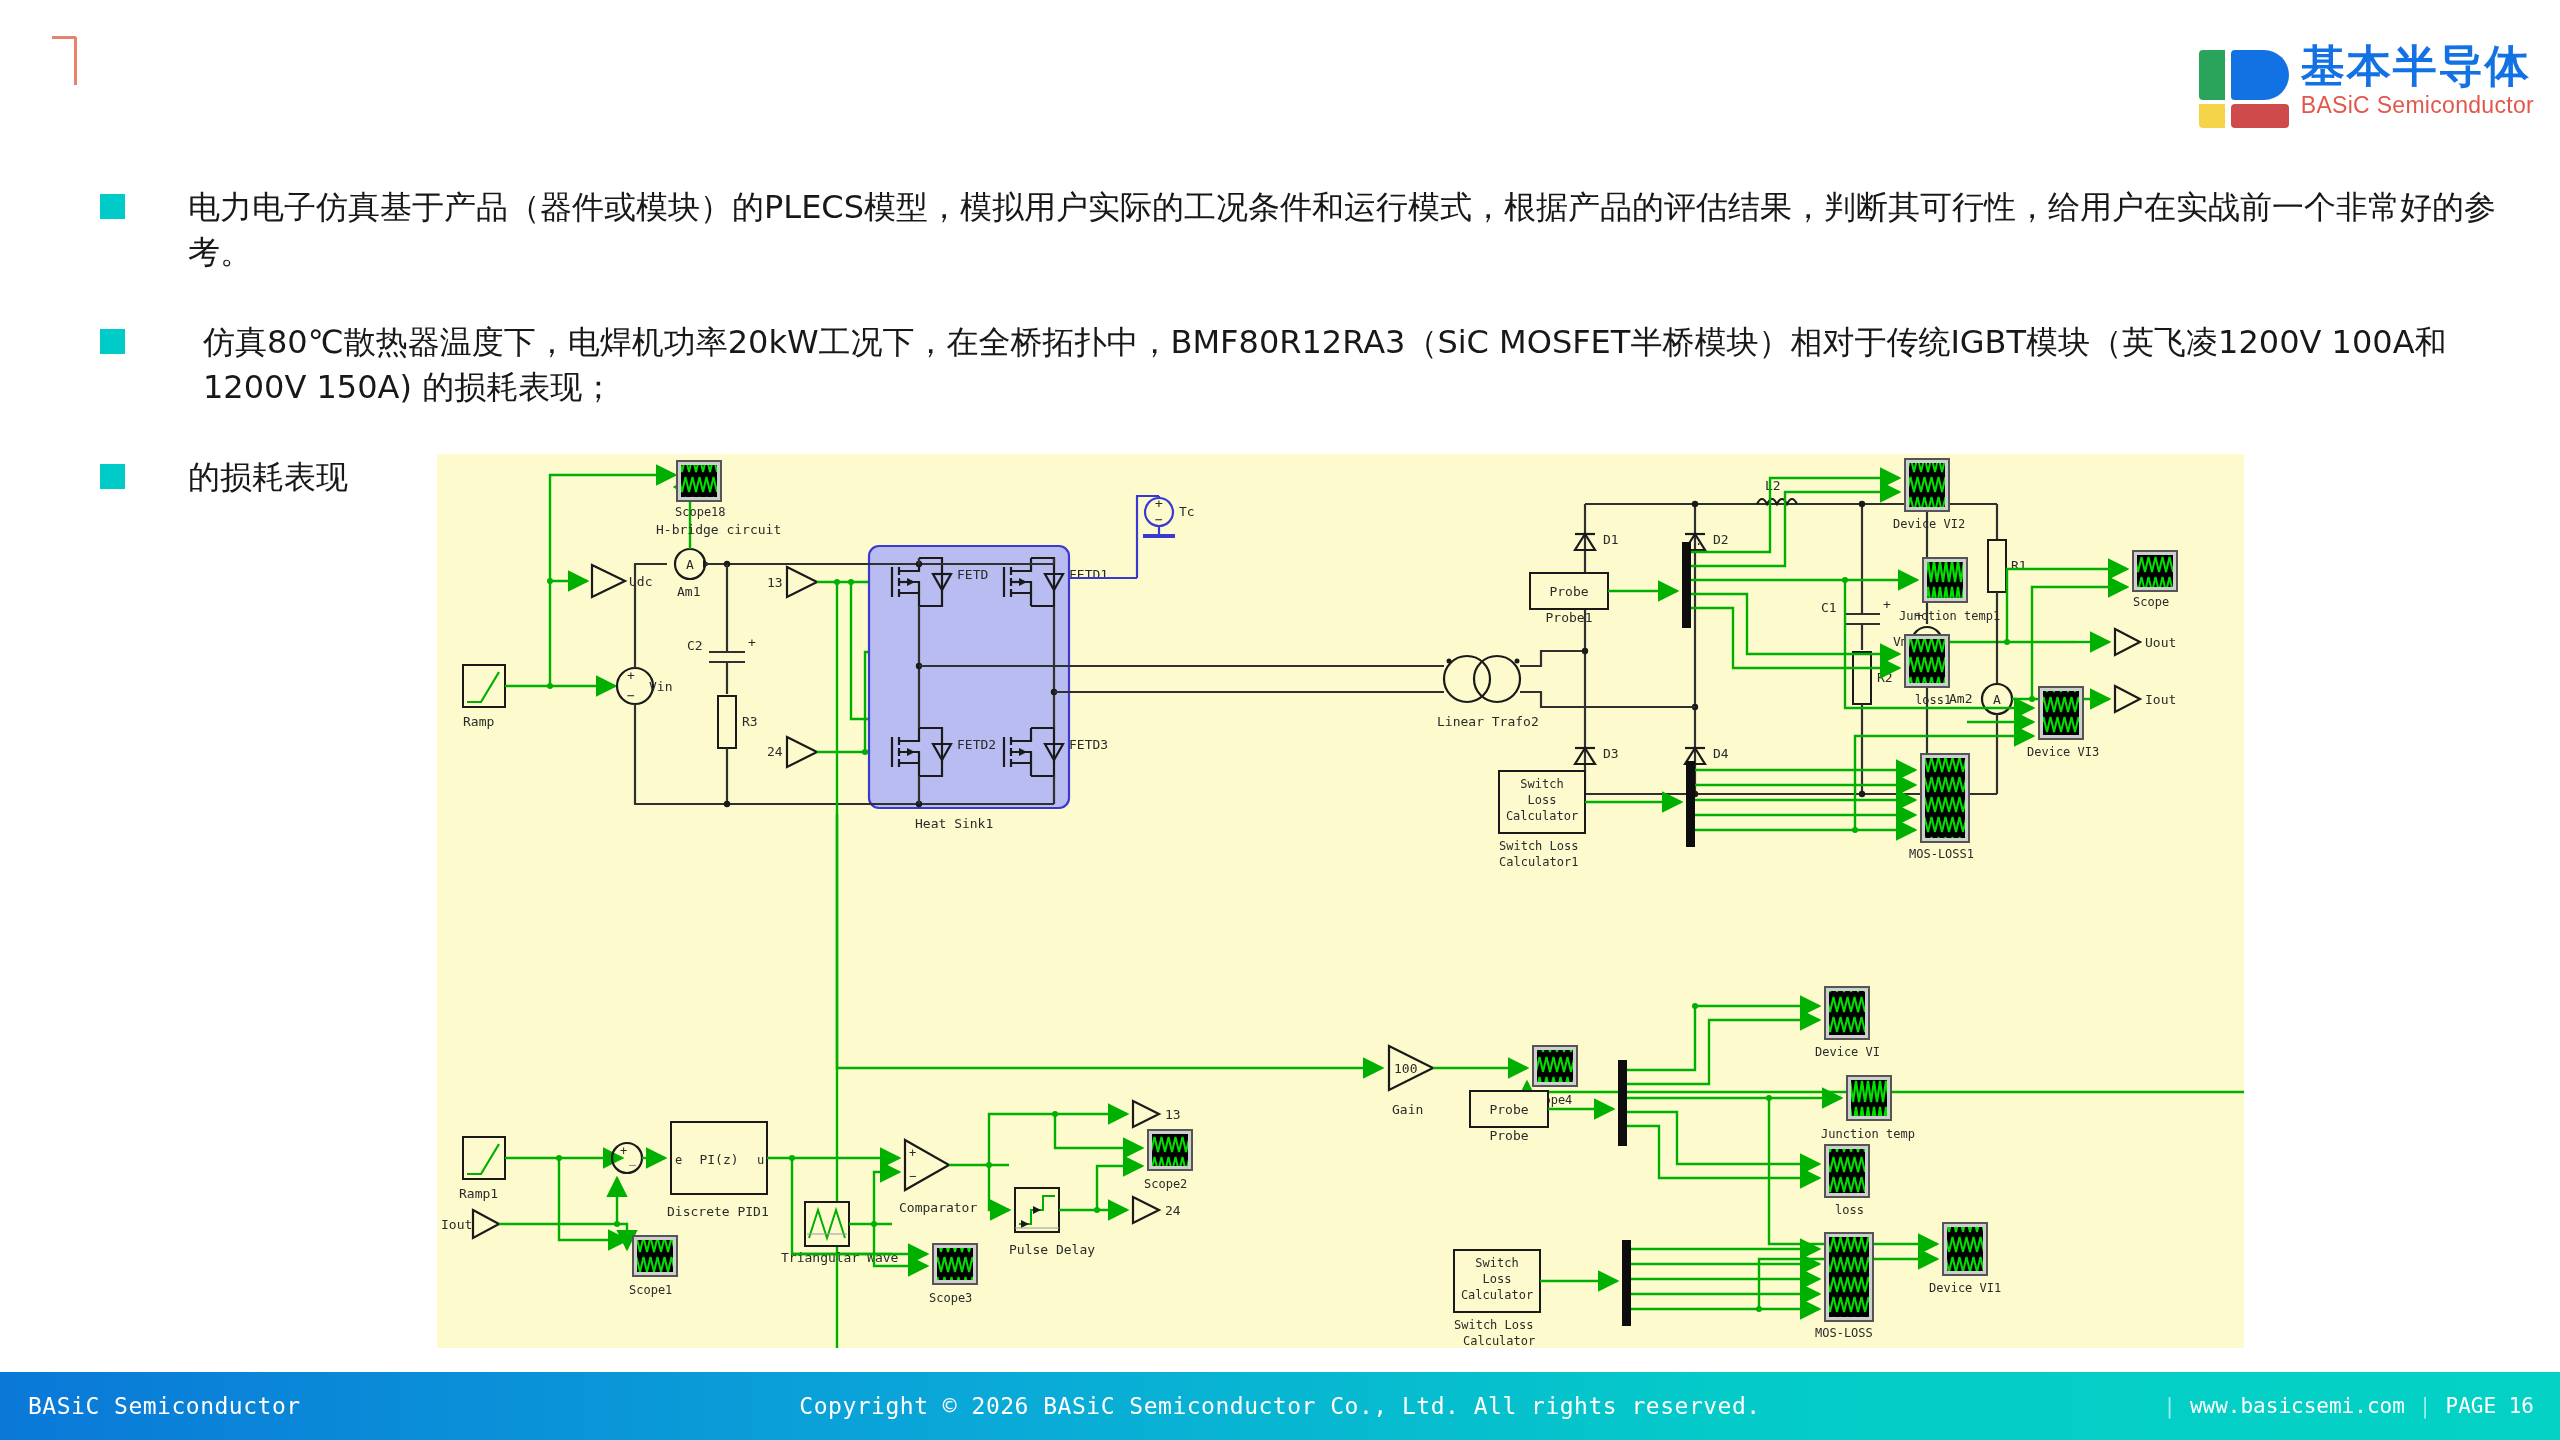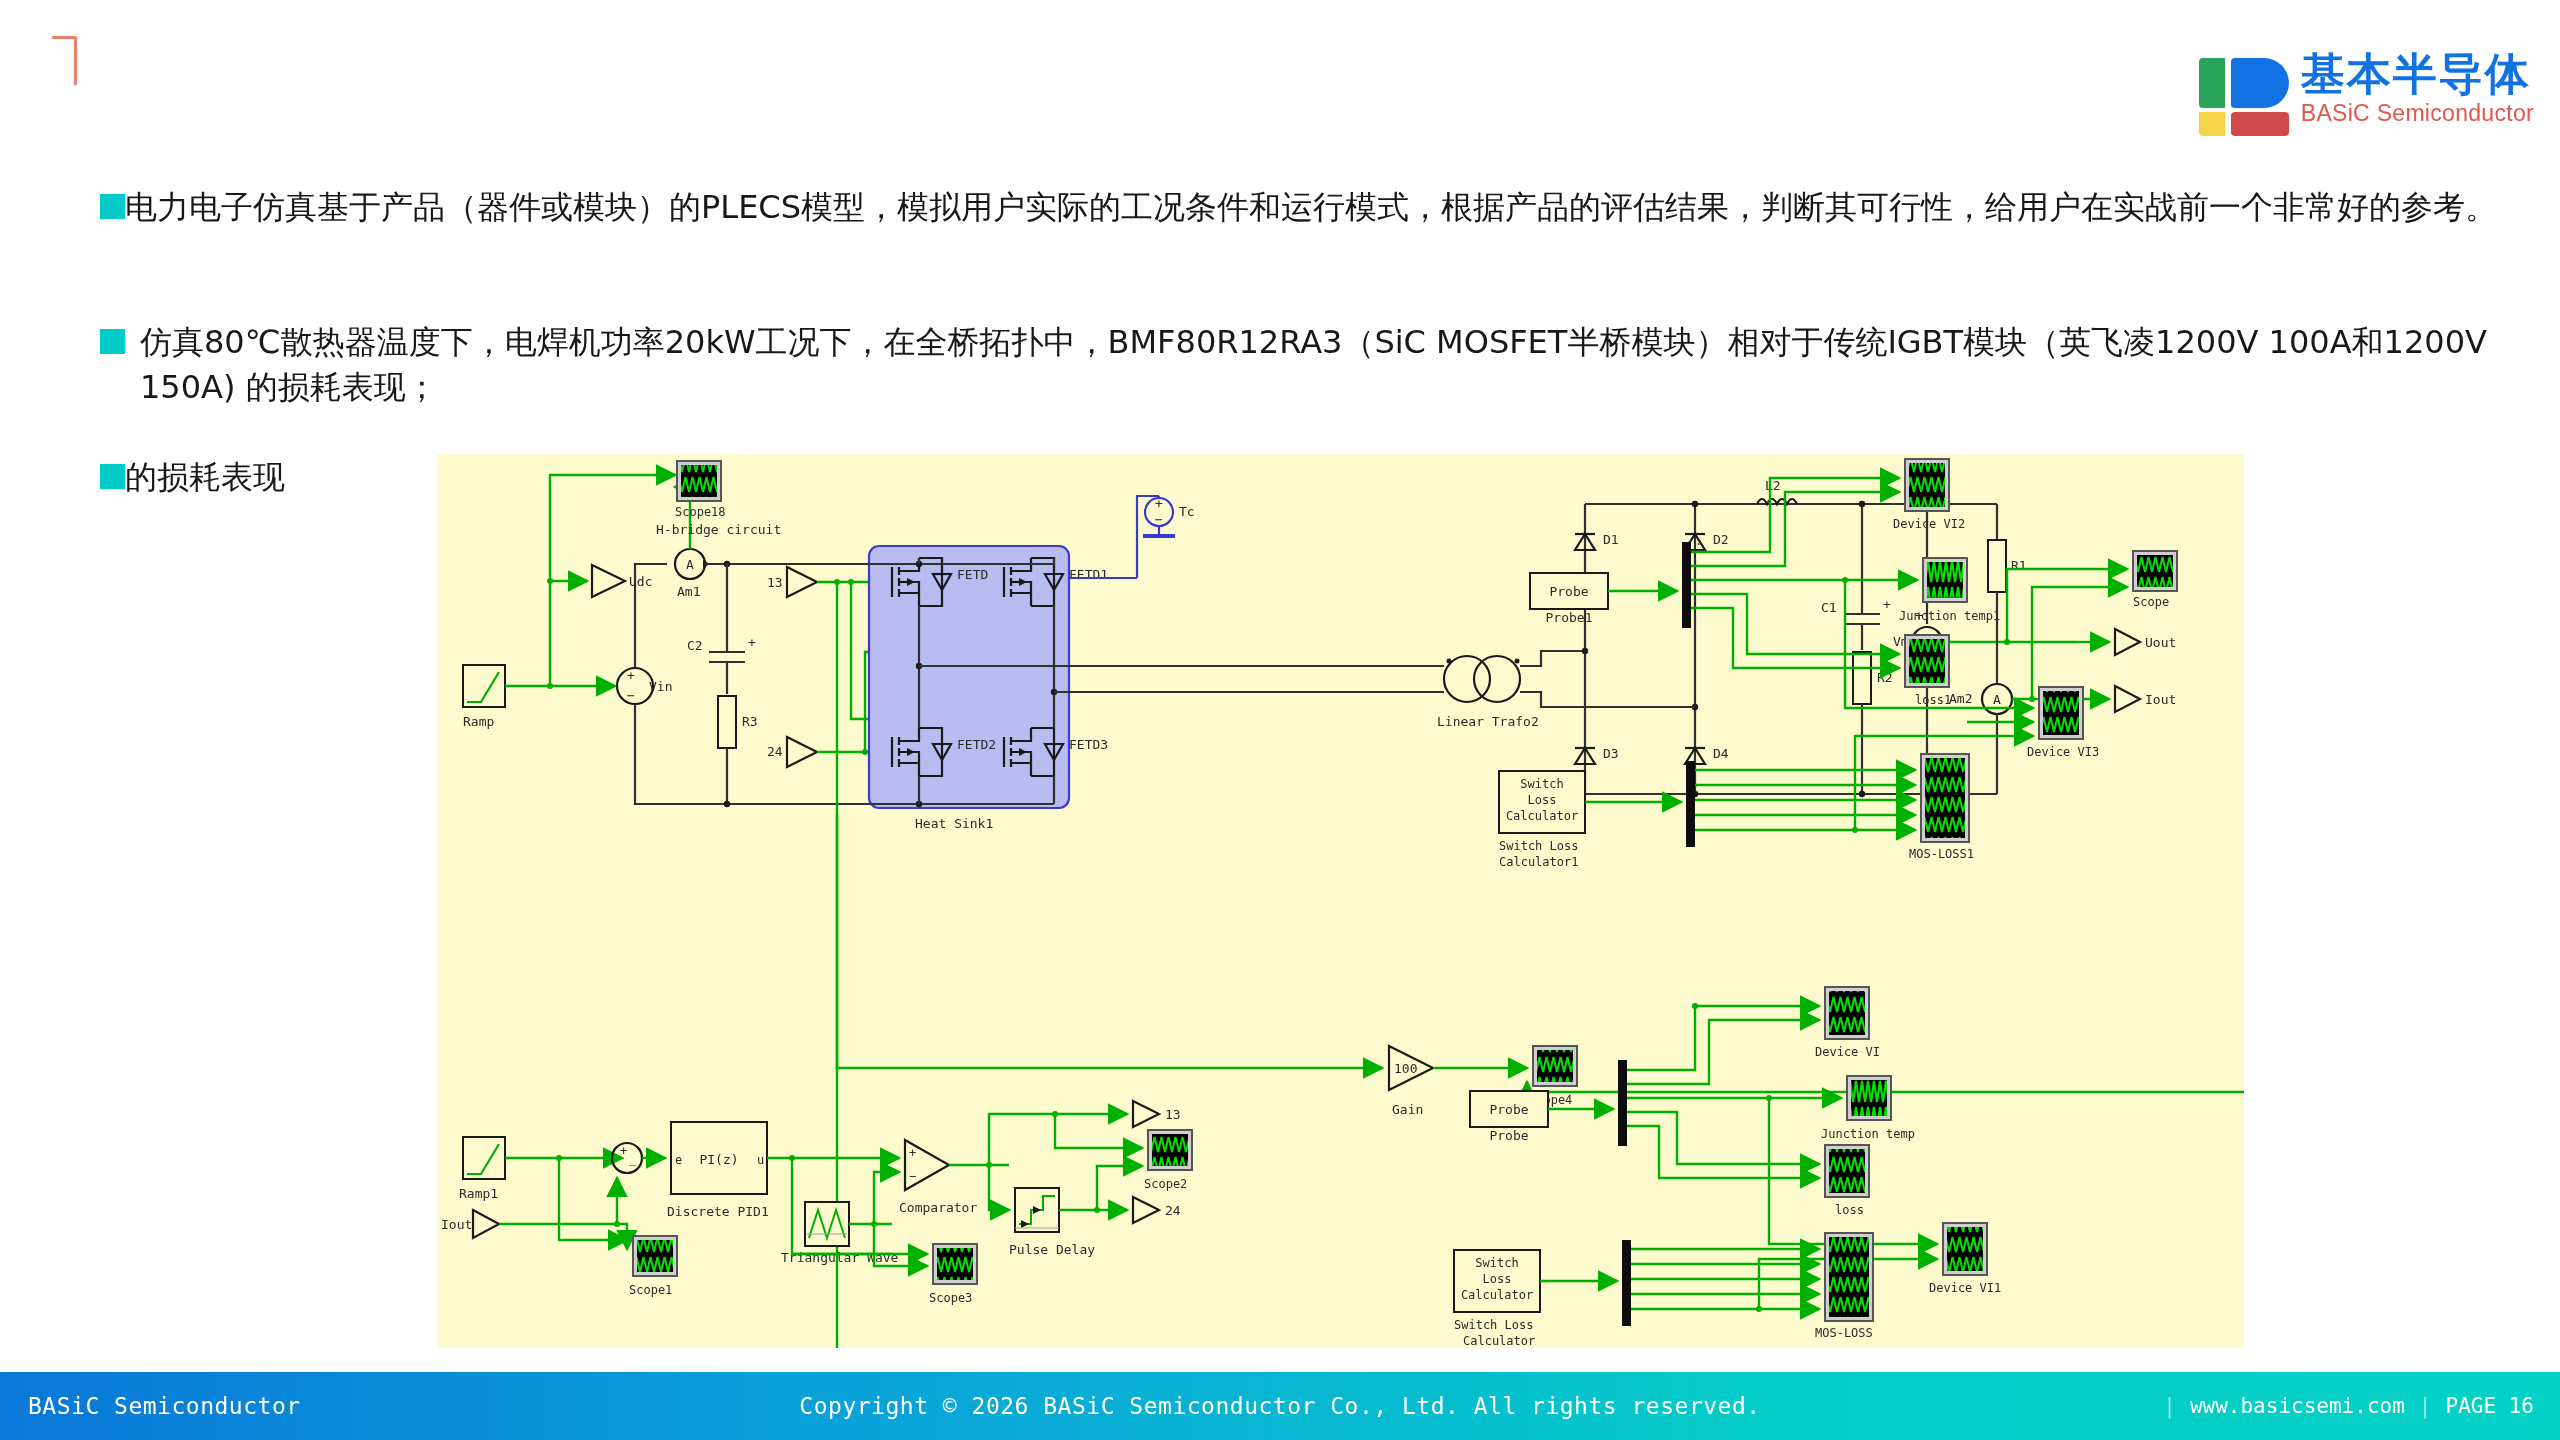--- a/index.html
+++ b/index.html
@@ -14,36 +14,36 @@
     width:22px;height:46px;border:3px solid #e8836b;border-left:none;border-bottom:none;
     border-top-right-radius:3px;margin-right:8px;margin-top:6px;
   }
   #page-title{
     font-size:46px;font-weight:bold;letter-spacing:1px;line-height:1;
     background:linear-gradient(90deg,#00c8d7 0%,#18a6e0 40%,#1a7ee8 100%);
     -webkit-background-clip:text;background-clip:text;color:transparent;
     white-space:nowrap;
   }
   
-  #logo{position:absolute;right:26px;top:42px;display:flex;align-items:center;}
+  #logo{position:absolute;right:26px;top:34px;display:flex;align-items:center;}
   #logo-mark{width:90px;height:92px;position:relative;margin-right:12px;}
   .lg{position:absolute;}
   #lg-green{left:0;top:16px;width:26px;height:50px;background:#2aa45b;border-radius:4px 0 0 4px;}
   #lg-blue{left:32px;top:16px;width:58px;height:50px;background:#1272e4;border-radius:4px 26px 26px 4px;}
   #lg-yellow{left:0;top:70px;width:26px;height:24px;background:#f6d44a;border-radius:0 0 0 4px;}
   #lg-red{left:32px;top:70px;width:58px;height:24px;background:#cf4a4a;border-radius:4px;}
   #logo-text{display:flex;flex-direction:column;line-height:1;}
   #logo-cn{font-size:44px;font-weight:bold;color:#1272e4;letter-spacing:2px;}
   #logo-en{font-size:23px;color:#e2574c;letter-spacing:.3px;margin-top:6px;}
 
   
   .bullet-row{position:absolute;display:flex;align-items:flex-start;}
   .bullet-sq{width:25px;height:25px;background:#00cbc8;flex:0 0 auto;margin-top:9px;}
   .bullet-text{
-    font-size:32px;color:#181818;line-height:1.42;
+    margin-left:63px;font-size:32px;color:#181818;line-height:1.42;
     font-family:"DejaVu Sans", sans-serif;font-weight:500;
   }
   #bullet1{left:100px;top:185px;width:2420px;}
   #bullet2{left:100px;top:320px;width:2420px;gap:15px;}
   #bullet3{left:100px;top:455px;width:800px;}
 
   
   #diagram{
     position:absolute;left:437px;top:454px;width:1807px;height:894px;
     background:#fdfbce;overflow:hidden;

